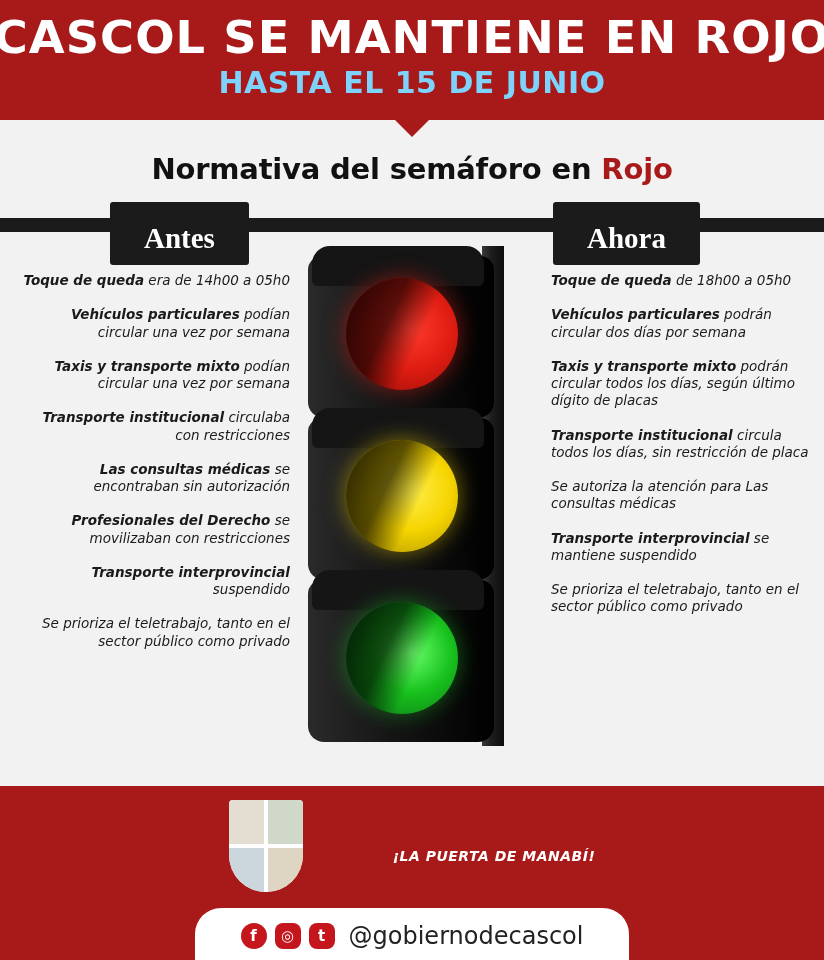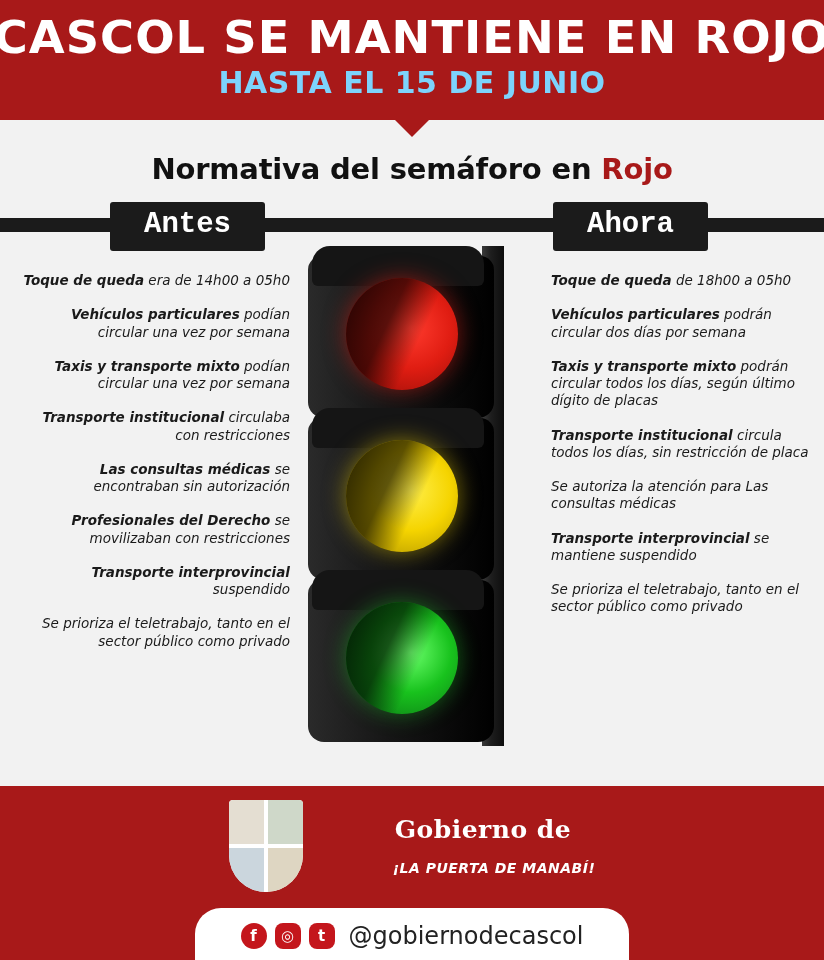--- a/index.html
+++ b/index.html
@@ -81,24 +81,24 @@
     left: 0; top: 32px;
     width: 824px; height: 14px;
     background: #1b1b1b;
   }
 
   .tab {
     position: absolute;
     top: 16px;
     background: #1b1b1b;
     color: #ffffff;
-    font-family: Liberation Mono, monospace;
+    font-family: Liberation Serif, serif;
     font-weight: bold;
     font-size: 29px;
-    padding: 6px 34px 10px 34px;
+    padding: 20px 34px 10px 34px;
     border-radius: 3px;
   }
   .tab-antes { left: 110px; }
   .tab-ahora { left: 553px; }
 
   .col {
     position: absolute;
     top: 86px;
     width: 270px;
     font-family: "DejaVu Sans", sans-serif;
@@ -347,21 +347,20 @@
     <div class="logo-row">
       <div class="shield">
         <div class="shield-q sq1"></div>
         <div class="shield-q sq2"></div>
         <div class="shield-q sq3"></div>
         <div class="shield-q sq4"></div>
         <div class="shield-cross-v"></div>
         <div class="shield-cross-h"></div>
       </div>
       <div class="wordmark">
-        <div class="wm-1">Gobierno de</div>
         <div class="wm-3">¡LA PUERTA DE MANABÍ!</div>
       </div>
     </div>
 
     <div class="social-pill">
       <div class="s-icon s-fb">f</div>
       <div class="s-icon s-ig">◎</div>
       <div class="s-icon s-tw">t</div>
       <div class="handle">@gobiernodecascol</div>
     </div>

